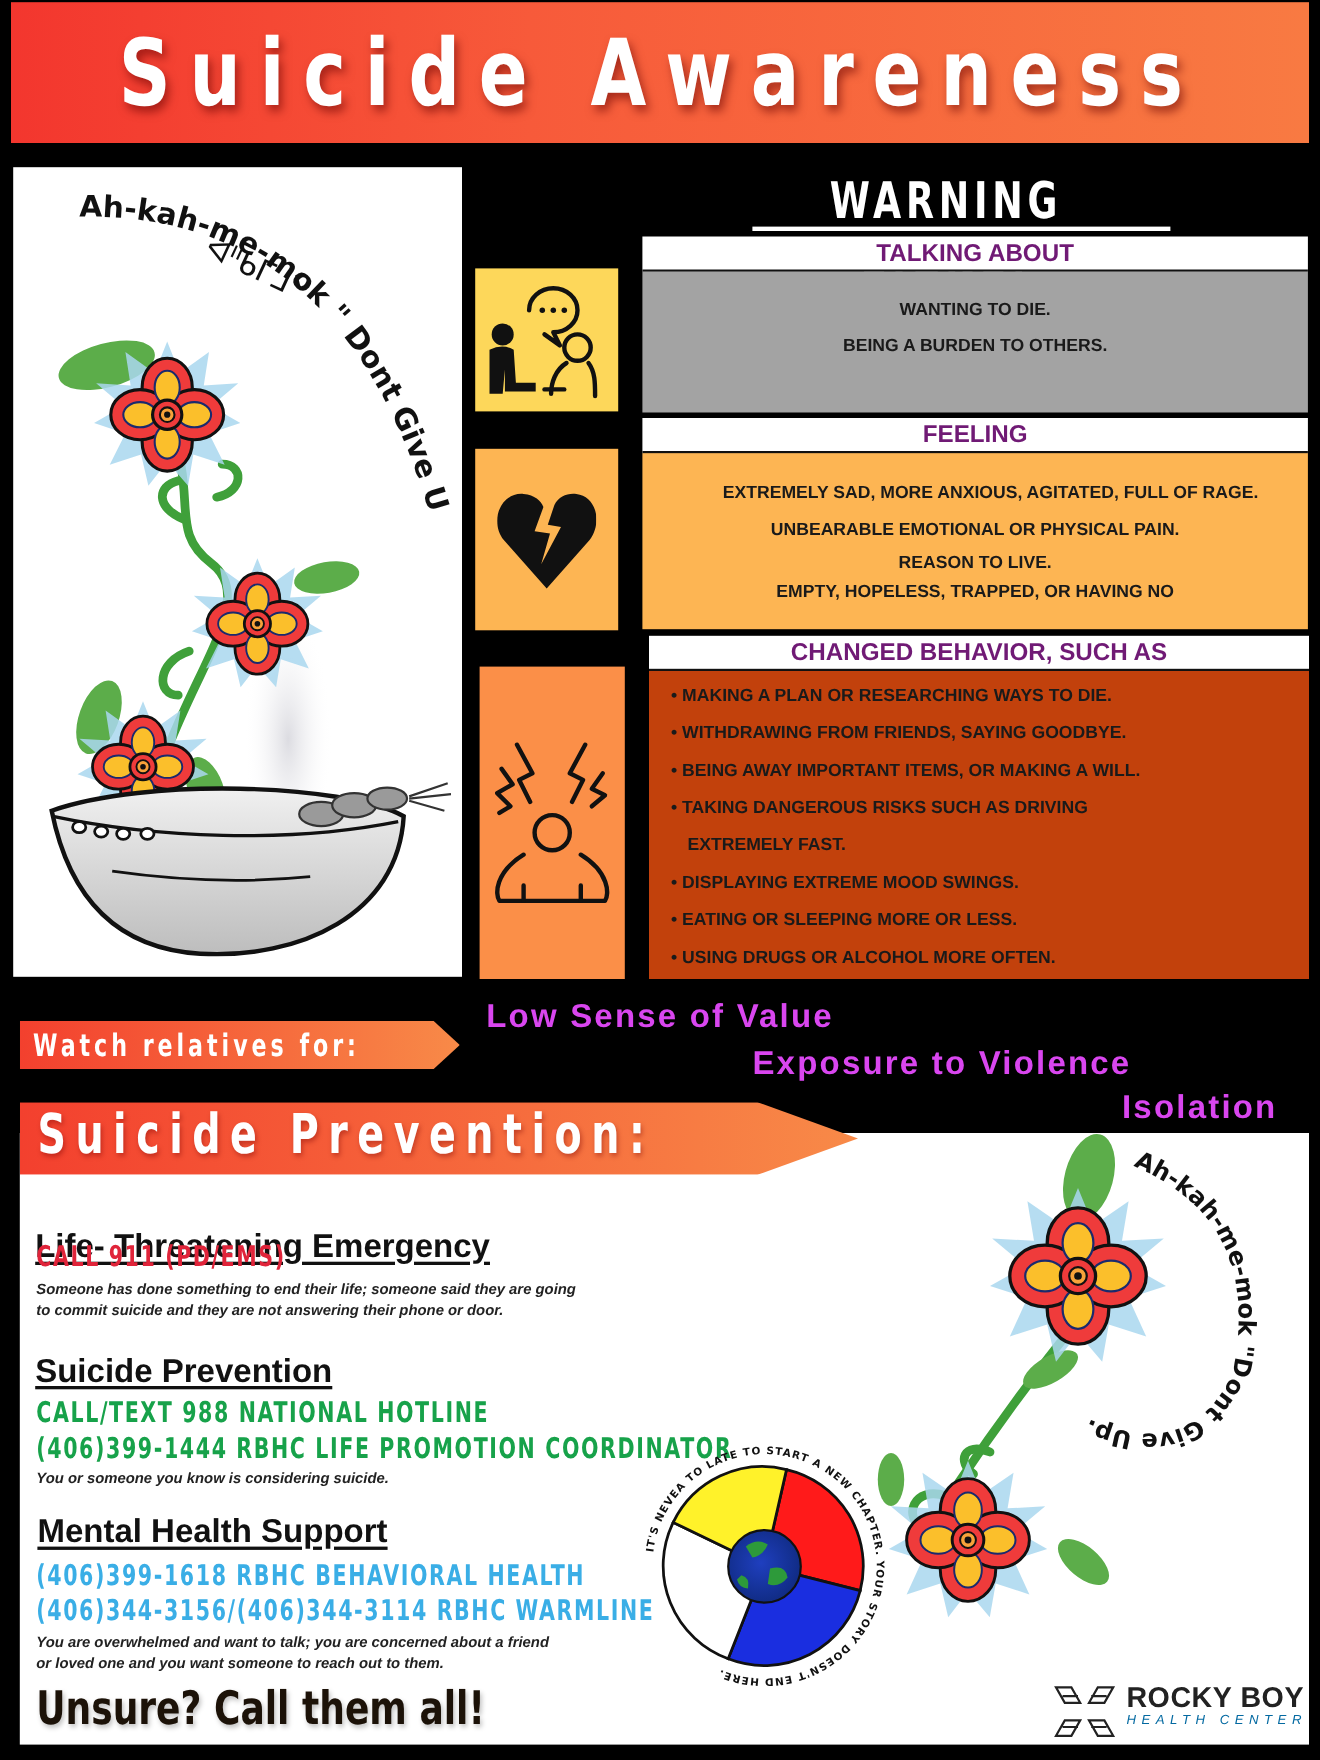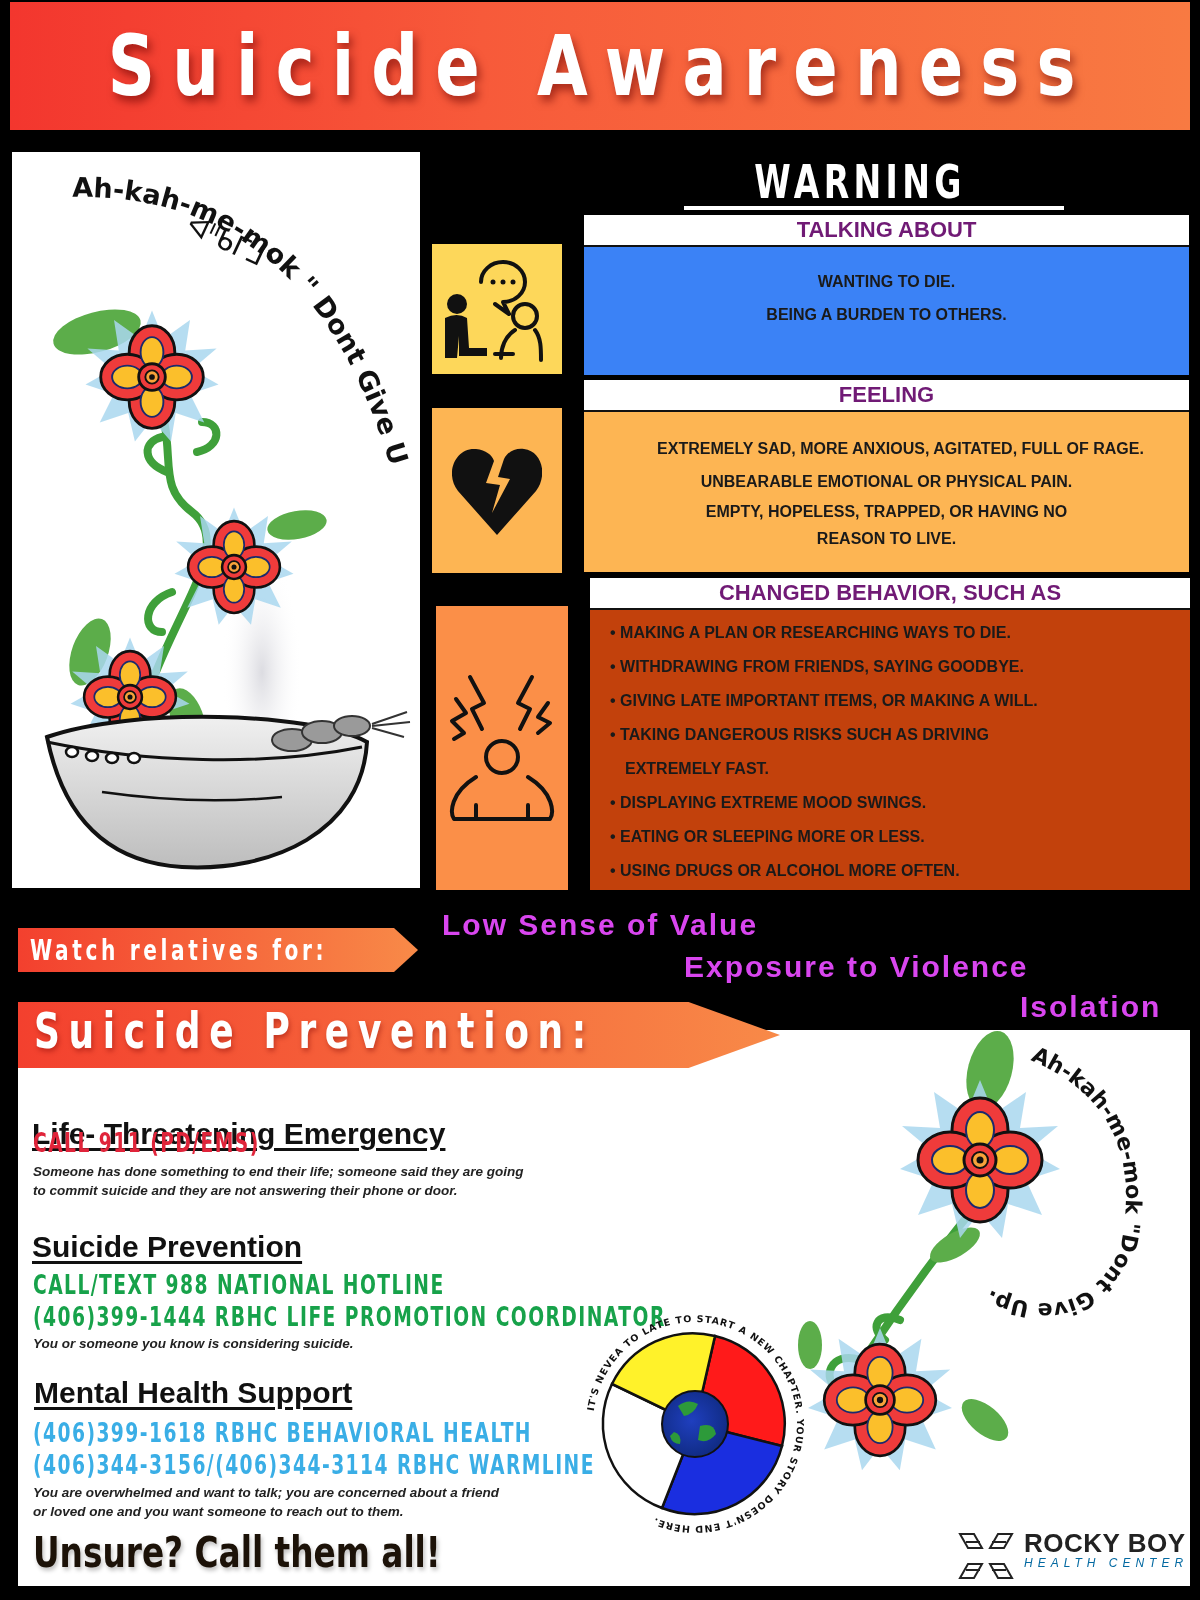--- a/index.html
+++ b/index.html
@@ -188,56 +188,56 @@
     <g fill="#111">
       <circle cx="54" cy="28" r="2.5"></circle>
         <circle cx="64" cy="28" r="2.5"></circle>
         <circle cx="74" cy="28" r="2.5"></circle>
       <circle cx="18" cy="50" r="10"></circle>
       <path d="M 6 64 q 12 -6 22 0 l 2 30 l 18 0 l 0 8 l -28 0 l 0 -20 l -2 22 l -12 0 z"></path>
     </g>
   </svg>
 </div>
 <div class="abs cat-header" style="left:584px; top:215px; width:605px;">TALKING ABOUT</div>
-<div class="abs cat-body" style="left:584px; top:247px; width:605px; height:128px; background:#3b82f6; padding-top:18px; line-height:33px;">
+<div class="abs cat-body" style="left:584px; top:247px; width:605px; height:128px; background:#a3a3a3; padding-top:18px; line-height:33px;">
   <p>WANTING TO DIE.</p>
   <p>BEING A BURDEN TO OTHERS.</p>
 </div>
 
 <div class="abs icon-box" style="left:432px; top:408px; width:130px; height:165px; background:#fdb553;">
   <svg width="90" height="92" viewBox="0 0 90 92">
     <path d="M 45 90 L 6 46 C -8 28 4 2 24 4 C 34 5 40 10 42 16 L 34 38 L 48 40 L 40 68 L 58 34 L 46 32 L 52 14 C 56 6 64 3 72 4 C 90 6 96 30 84 46 Z" fill="#111"></path>
   </svg>
 </div>
 <div class="abs cat-header" style="left:584px; top:380px; width:605px;">FEELING</div>
 <div class="abs cat-body" style="left:584px; top:412px; width:605px; height:160px; background:#fdb553; padding-top:20px; line-height:33px;">
   <p style="padding-left:28px;">EXTREMELY SAD, MORE ANXIOUS, AGITATED, FULL OF RAGE.</p>
   <p>UNBEARABLE EMOTIONAL OR PHYSICAL PAIN.</p>
+  <p style="line-height:27px;">REASON TO LIVE.</p>
   <p style="line-height:27px;">EMPTY, HOPELESS, TRAPPED, OR HAVING  NO</p>
-  <p style="line-height:27px;">REASON TO LIVE.</p>
 </div>
 
 <div class="abs icon-box" style="left:436px; top:606px; width:132px; height:284px; background:#fb8f48;">
   <svg width="120" height="150" viewBox="0 0 120 150">
     <g fill="none" stroke="#111" stroke-width="4" stroke-linecap="round" stroke-linejoin="round">
       <path d="M 14 26 L 24 40 L 10 48 L 22 60 L 12 66"></path>
       <path d="M 28 4 L 42 30 L 30 36 L 40 56"></path>
       <path d="M 90 4 L 76 30 L 88 36 L 78 56"></path>
       <path d="M 106 30 L 96 44 L 108 50 L 96 60"></path>
       <circle cx="60" cy="84" r="16"></circle>
       <path d="M 34 104 C 8 120 8 140 12 146 L 108 146 C 112 140 112 120 86 104"></path>
       <path d="M 34 132 L 34 146 M 86 132 L 86 146"></path>
     </g>
   </svg>
 </div>
 <div class="abs cat-header" style="left:590px; top:578px; width:600px;">CHANGED BEHAVIOR, SUCH AS</div>
 <div class="abs" style="left:590px; top:610px; width:600px; height:280px; background:#c2410c; padding:6px 0 0 20px; font-weight:bold; font-size:16px; line-height:34px; color:#1a1a1a;">
   <div><span>• </span><span>MAKING A PLAN OR RESEARCHING WAYS TO DIE.</span></div>
   <div><span>• </span><span>WITHDRAWING FROM FRIENDS, SAYING  GOODBYE.</span></div>
-  <div><span>• </span><span>GIVING LATE IMPORTANT ITEMS, OR MAKING A WILL.</span></div>
+  <div><span>• </span><span>BEING AWAY IMPORTANT ITEMS, OR MAKING A WILL.</span></div>
   <div><span>• </span><span>TAKING DANGEROUS RISKS SUCH AS DRIVING</span></div>
   <div style="padding-left:15px;"><span>EXTREMELY FAST.</span></div>
   <div><span>• </span><span>DISPLAYING EXTREME MOOD SWINGS.</span></div>
   <div><span>• </span><span>EATING OR SLEEPING MORE OR LESS.</span></div>
   <div><span>• </span><span>USING DRUGS OR ALCOHOL MORE OFTEN.</span></div>
 </div>
 
 <div class="abs watch-arrow">
   <span class="watch-text">Watch relatives for:</span>
 </div>

